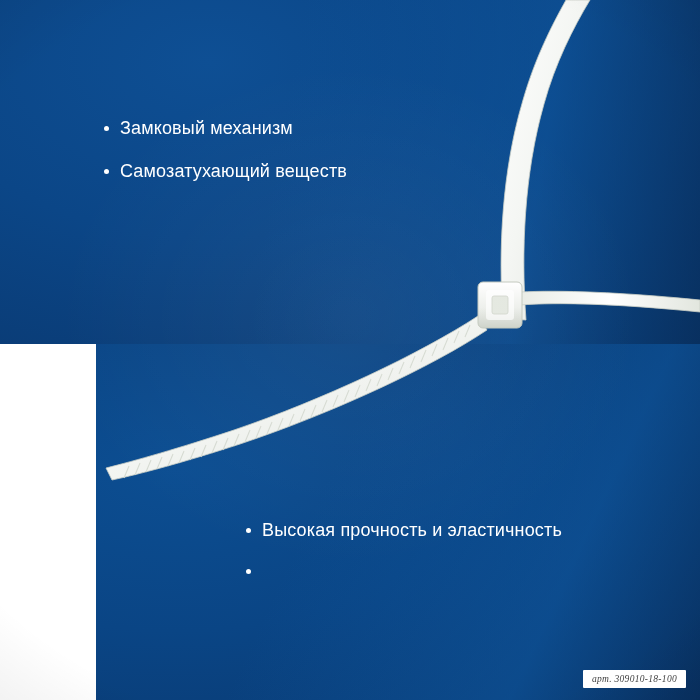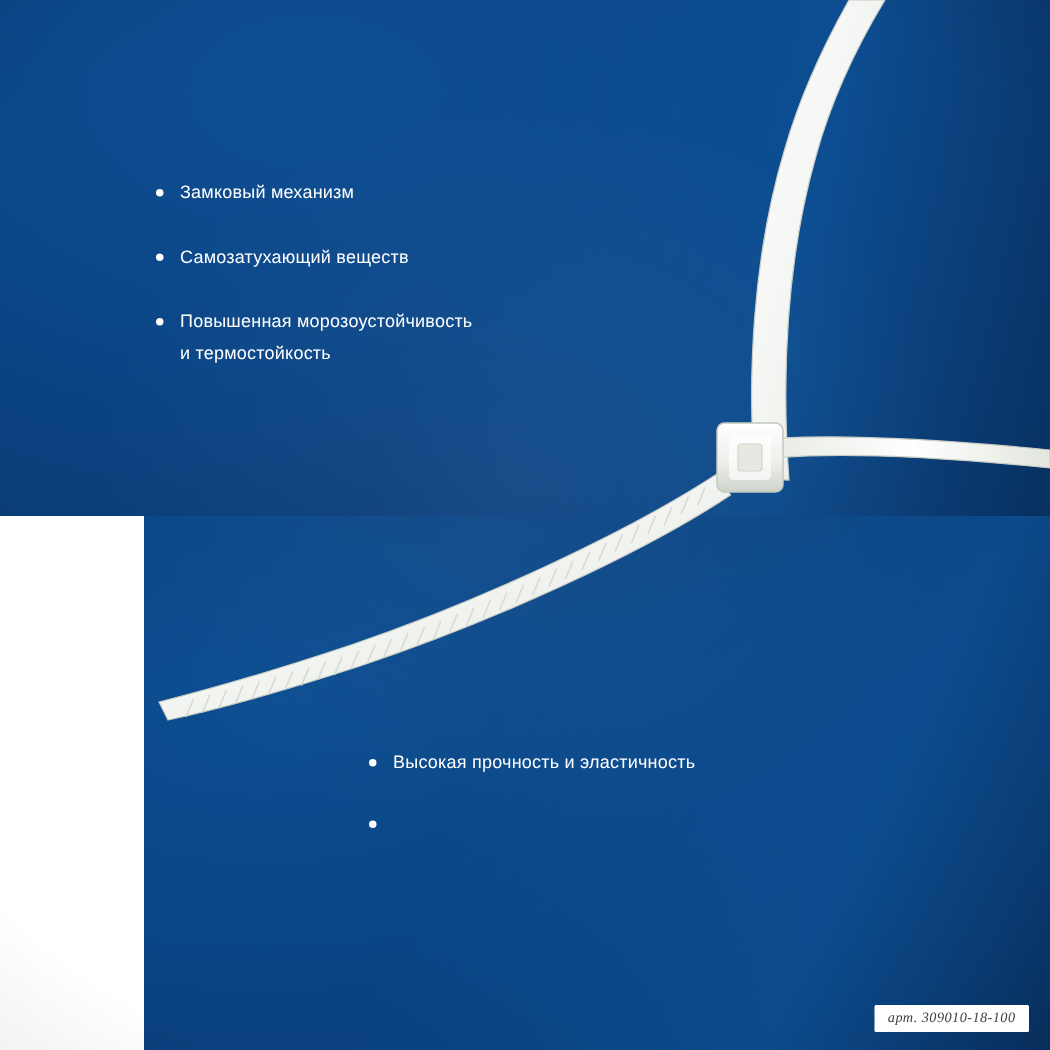--- a/index.html
+++ b/index.html
@@ -59,27 +59,27 @@
       radial-gradient(70% 60% at 50% 45%, rgba(255,255,255,0.05) 0%, rgba(0,0,0,0) 60%),
       radial-gradient(120% 100% at 50% 50%, rgba(0,0,0,0) 55%, rgba(0,0,0,0.22) 100%);
   }
 
   
   .feature-list {
     position: absolute;
     color: #ffffff;
   }
   .list-top { left: 104px; top: 118px; width: 380px; }
-  .list-bottom { left: 246px; top: 498px; width: 420px; }
+  .list-bottom { left: 246px; top: 520px; width: 420px; }
 
   .feature-item {
     display: flex;
     align-items: flex-start;
     margin-bottom: 22px;
-    font-size: 12px;
+    font-size: 18px;
     line-height: 21px;
     letter-spacing: 0.15px;
     color: #ffffff;
   }
   .list-bottom .feature-item { margin-bottom: 20px; }
   .bullet {
     flex: 0 0 auto;
     width: 5px; height: 5px;
     border-radius: 50%;
     background: #ffffff;
@@ -192,25 +192,20 @@
 
   <div class="feature-list list-top">
     <div class="feature-item">
       <span class="bullet"></span>
       <span class="feature-text">Замковый механизм</span>
     </div>
     <div class="feature-item">
       <span class="bullet"></span>
       <span class="feature-text">Самозатухающий веществ</span>
     </div>
-    <div class="feature-item">
-      <span class="bullet"></span>
-      <span class="feature-text">Повышенная морозоустойчивость
-и термостойкость</span>
-    </div>
   </div>
 
   <div class="feature-list list-bottom">
     <div class="feature-item">
       <span class="bullet"></span>
       <span class="feature-text">Высокая прочность и эластичность</span>
     </div>
     <div class="feature-item">
       <span class="bullet"></span>
     </div>

